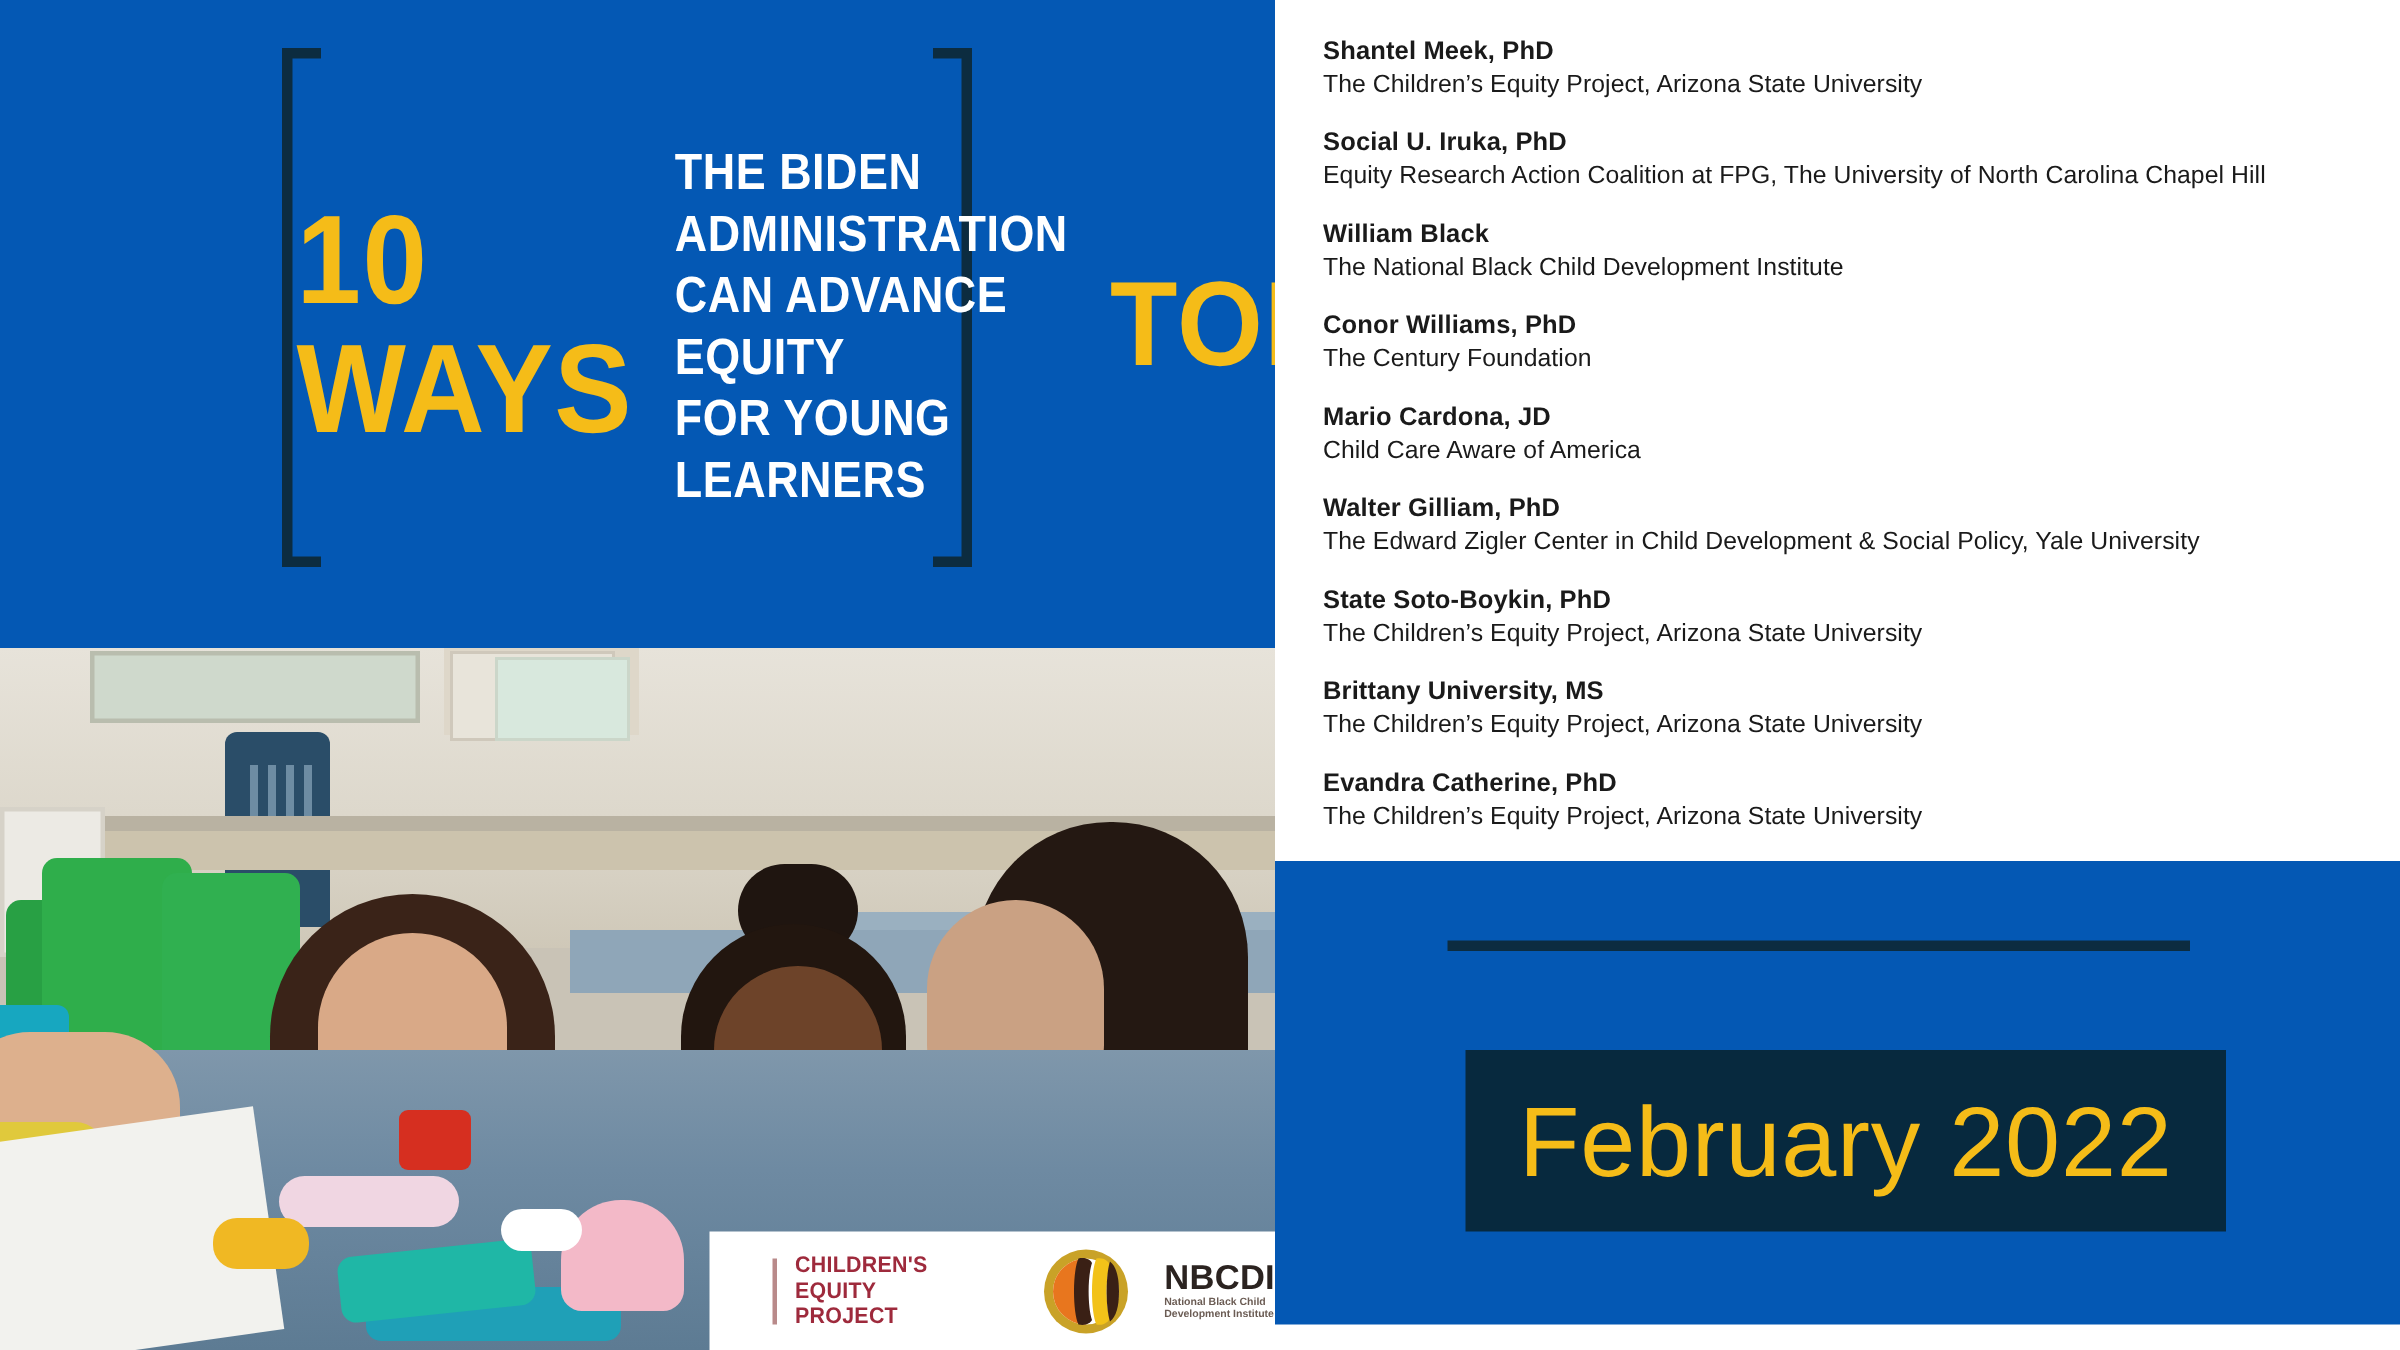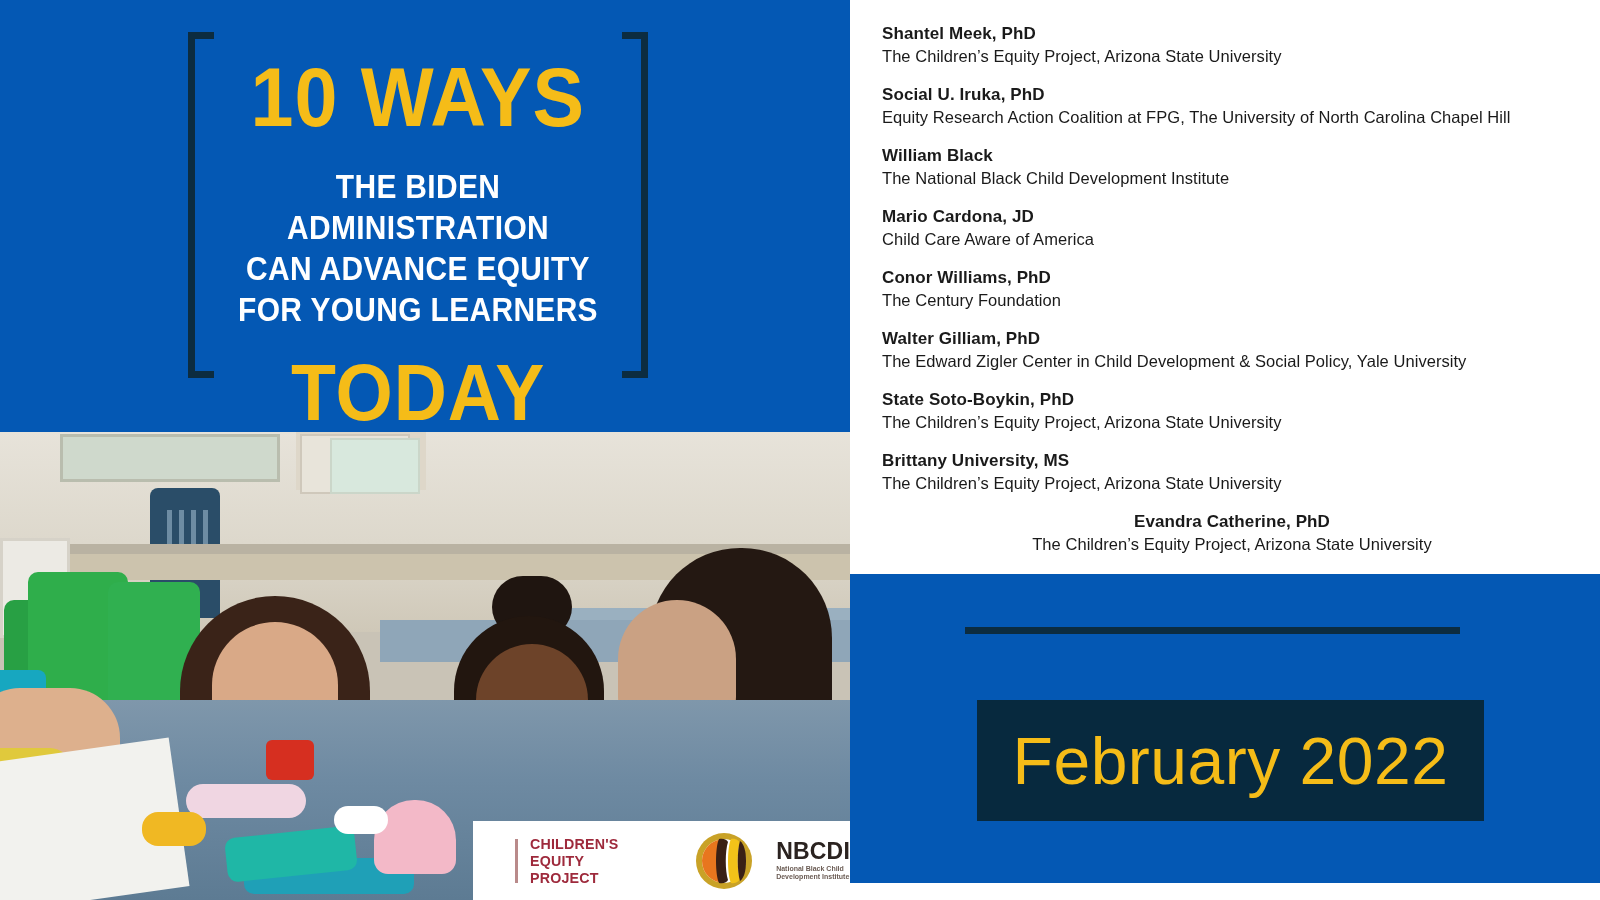--- a/index.html
+++ b/index.html
@@ -26,22 +26,22 @@
   .bracket {
     position:absolute; top:32px; height:346px; width:26px;
     border-top:7px solid #0c2c40;
     border-bottom:7px solid #0c2c40;
   }
   .bracket.left  { left:188px; border-left:7px solid #0c2c40; }
   .bracket.right { left:622px; border-right:7px solid #0c2c40; }
 
   .title-inner {
     position:absolute; left:188px; top:32px; width:460px; height:346px;
-    display:flex; flex-direction:column; align-items:center;
-    justify-content:flex-start; text-align:center;
+    display:flex; flex-direction:row; align-items:center;
+    justify-content:flex-start; text-align:left;
   }
   .t-head {
     font-family:"Liberation Sans", sans-serif;
     font-weight:bold; color:#f5bc18;
     font-size:84px; line-height:86px; letter-spacing:1px;
     transform:scaleX(0.92); transform-origin:center top;
     margin-top:22px;
   }
   .t-sub {
     color:#ffffff; font-weight:bold;
@@ -192,21 +192,21 @@
   .nb-name { color:#2b2320; font-weight:bold; font-size:23px; line-height:23px;
     letter-spacing:0.2px; }
   .nb-tag { color:#6b5c54; font-weight:bold; font-size:7px; line-height:8.5px;
     margin-top:2px; }
 
   
   .right-col { position:absolute; left:850px; top:0; width:750px; height:900px;
     background:#ffffff;padding-left:27px; }
   .authors { position:absolute; left:32px; top:22px; width:700px; }
   .author { margin-bottom:15px; }
-  .author:last-child { margin-bottom:0;text-align:center; }
+  .author:last-child { margin-bottom:0; }
   .a-name {
     color:#1a1a1a; font-weight:bold; font-size:17px; line-height:23px;
     letter-spacing:0.1px;
   }
   .a-aff {
     color:#1a1a1a; font-weight:normal; font-size:16.5px; line-height:23px;
     letter-spacing:0.05px;
   }
 
   .date-panel {
@@ -336,26 +336,26 @@
       </div>
       <div class="author">
         <div class="a-name">Social U. Iruka, PhD</div>
         <div class="a-aff">Equity Research Action Coalition at FPG, The University of North Carolina Chapel Hill</div>
       </div>
       <div class="author">
         <div class="a-name">William Black</div>
         <div class="a-aff">The National Black Child Development Institute</div>
       </div>
       <div class="author">
+        <div class="a-name">Conor Williams, PhD</div>
+        <div class="a-aff">The Century Foundation</div>
+      </div>
+      <div class="author">
         <div class="a-name">Mario Cardona, JD</div>
         <div class="a-aff">Child Care Aware of America</div>
-      </div>
-      <div class="author">
-        <div class="a-name">Conor Williams, PhD</div>
-        <div class="a-aff">The Century Foundation</div>
       </div>
       <div class="author">
         <div class="a-name">Walter Gilliam, PhD</div>
         <div class="a-aff">The Edward Zigler Center in Child Development &amp; Social Policy, Yale University</div>
       </div>
       <div class="author">
         <div class="a-name">State Soto-Boykin, PhD</div>
         <div class="a-aff">The Children’s Equity Project, Arizona State University</div>
       </div>
       <div class="author">

